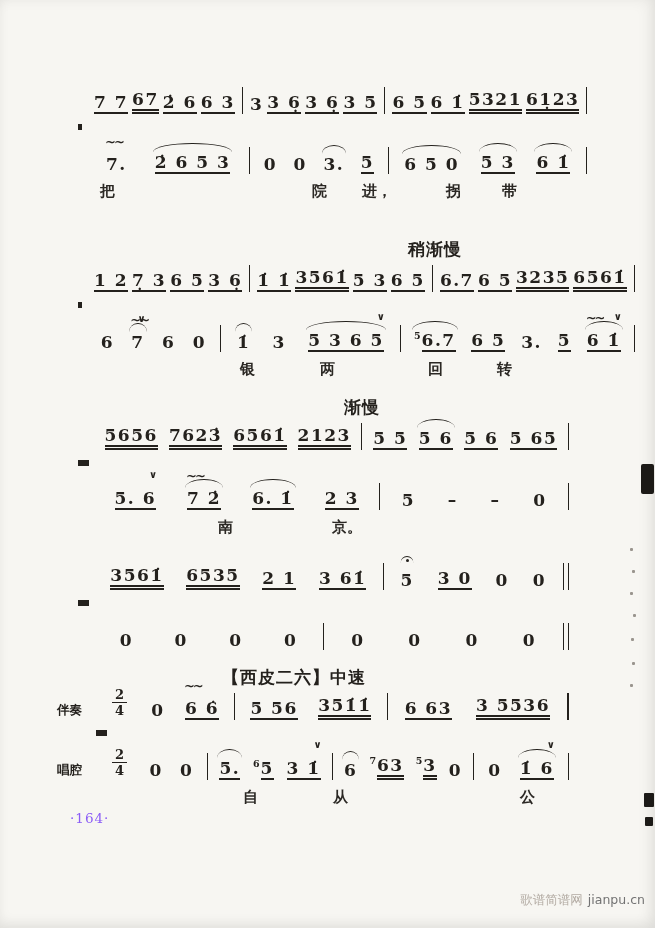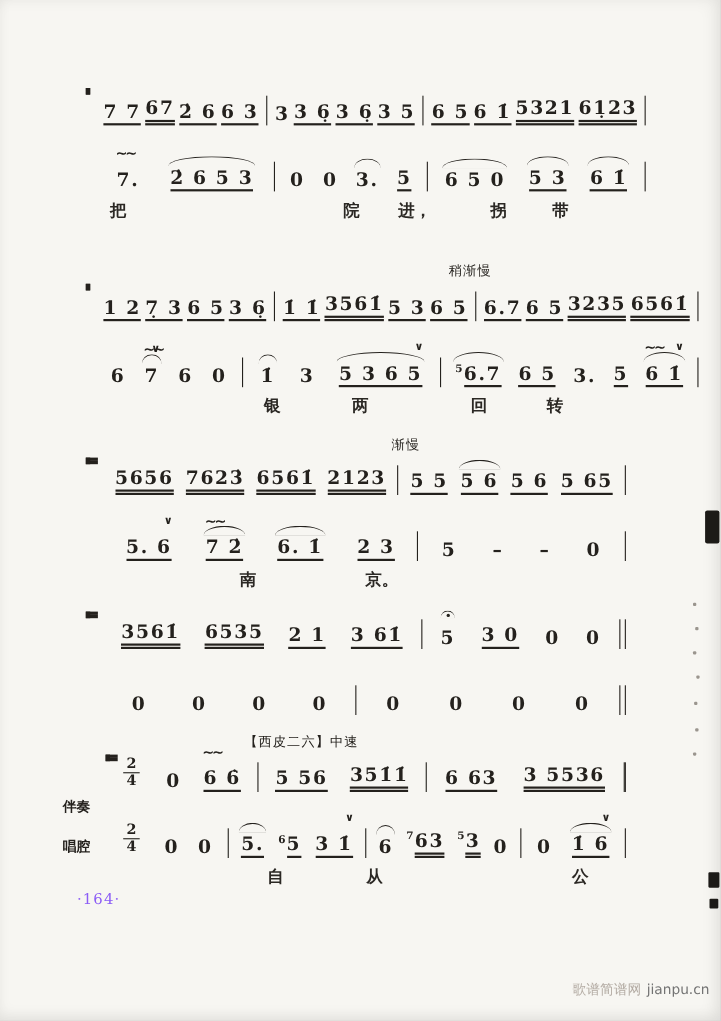--- a/index.html
+++ b/index.html
@@ -2,22 +2,22 @@
 <html><head>
 <meta charset="utf-8">
 <style>
   :root{ --ink:#24211d; }
   html,body{margin:0;padding:0;}
   body{background:#d8d6d2;font-family:"DejaVu Sans","Liberation Sans",sans-serif;}
   .page{position:relative;width:655px;height:928px;margin:0 auto;background:#f7f6f2;overflow:hidden;
         box-shadow:inset -6px 0 14px rgba(0,0,0,.06), inset 0 -6px 12px rgba(0,0,0,.05);}
   
   .system{position:absolute;left:0;width:655px;}
-  .annot{position:absolute;top:0;font-size:12px;font-weight:normal;color:var(--ink);letter-spacing:1px;}
-  .sysrow{display:flex;align-items:flex-start;padding-left:78px;padding-right:86px;}
+  .annot{position:absolute;top:0;font-size:17px;font-weight:bold;color:var(--ink);letter-spacing:1px;}
+  .sysrow{display:flex;align-items:center;padding-left:78px;padding-right:86px;}
   .system.with-annot .sysrow{margin-top:20px;}
   .system.has-labels .sysrow{padding-left:96px;}
   .brace{width:7px;border-left:4px solid var(--ink);border-top:3px solid var(--ink);
          border-bottom:3px solid var(--ink);margin-right:5px;}
   .lines{flex:1;display:flex;flex-direction:column;gap:26px;}
   .noteline{display:flex;align-items:flex-end;height:34px;width:100%;}
   .measure{display:flex;align-items:flex-end;justify-content:space-around;padding:0 5px;min-width:0;}
   .bar{border-left:1.6px solid var(--ink);height:27px;}
   .bar.dbl{border-right:1.6px solid var(--ink);width:4px;}
   .grp{position:relative;margin:0 2px;white-space:nowrap;}
@@ -167,21 +167,21 @@
               <span class="bar"></span>
             </div>
           </div>
         </div>
         <div class="lyr" style="left: 240px; top: 122px;">银</div>
         <div class="lyr" style="left: 320px; top: 122px;">两</div>
         <div class="lyr" style="left: 428px; top: 122px;">回</div>
         <div class="lyr" style="left: 497px; top: 122px;">转</div>
       </div>
       <div class="system with-annot" style="top: 396px;">
-        <div class="annot" style="left: 356px;">渐慢</div>
+        <div class="annot" style="left: 344px;">渐慢</div>
         <div class="sysrow">
           <div class="brace"></div>
           <div class="lines">
             <div class="noteline">
               <span class="measure" style="flex-grow: 4.7; text-decoration: underline;">
                 <span class="grp"><span class="nt u2">5656</span></span>
                 <span class="grp"><span class="nt u2">7623̇</span></span>
                 <span class="grp"><span class="nt u2">6561̇</span></span>
                 <span class="grp"><span class="nt u2">2123</span></span>
               </span>
@@ -308,21 +308,21 @@
                 <span class="grp"><span class="nt u0">0</span></span>
                 <span class="grp"><span class="dec-arc"></span><span class="dec-v">∨</span><span class="nt u1">1̇ 6</span></span>
               </span>
               <span class="bar"></span>
             </div>
           </div>
         </div>
         <div class="lyr" style="left: 243px; top: 122px;">自</div>
         <div class="lyr" style="left: 333px; top: 122px;">从</div>
         <div class="lyr" style="left: 520px; top: 122px;">公</div>
-        <div class="plabel" style="top: 36px; margin-top: 23px;">伴奏</div>
+        <div class="plabel" style="top: 36px;">伴奏</div>
         <div class="plabel" style="top: 96px;">唱腔</div>
       </div>
     </div>
 
   <div class="pagenum">·164·</div>
 
   <div class="wm">
     <span class="site">歌谱简谱网</span><span class="domain">jianpu.cn</span>
   </div>
 

